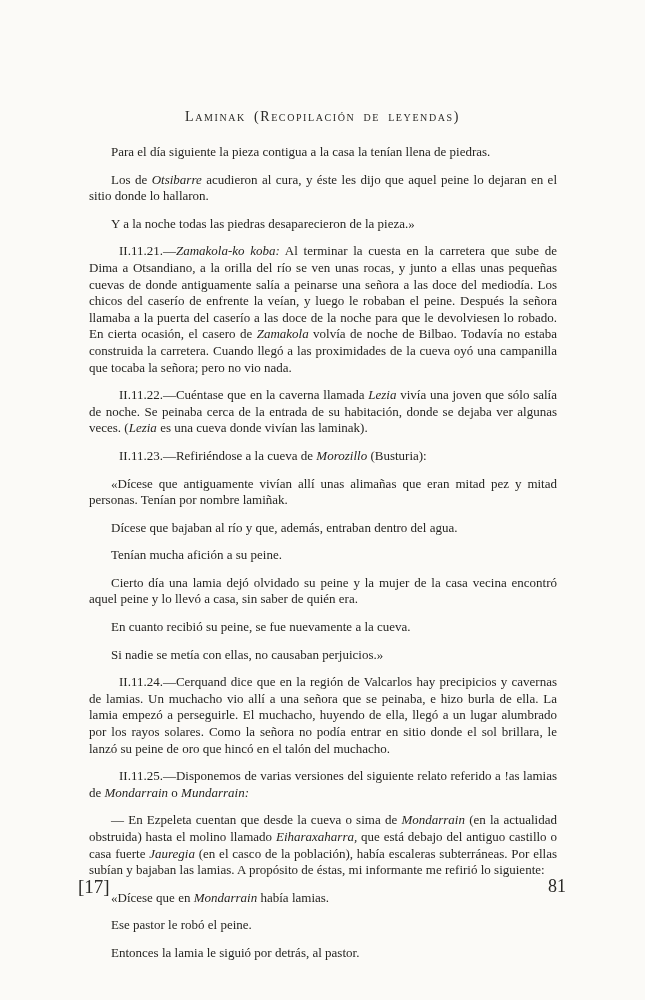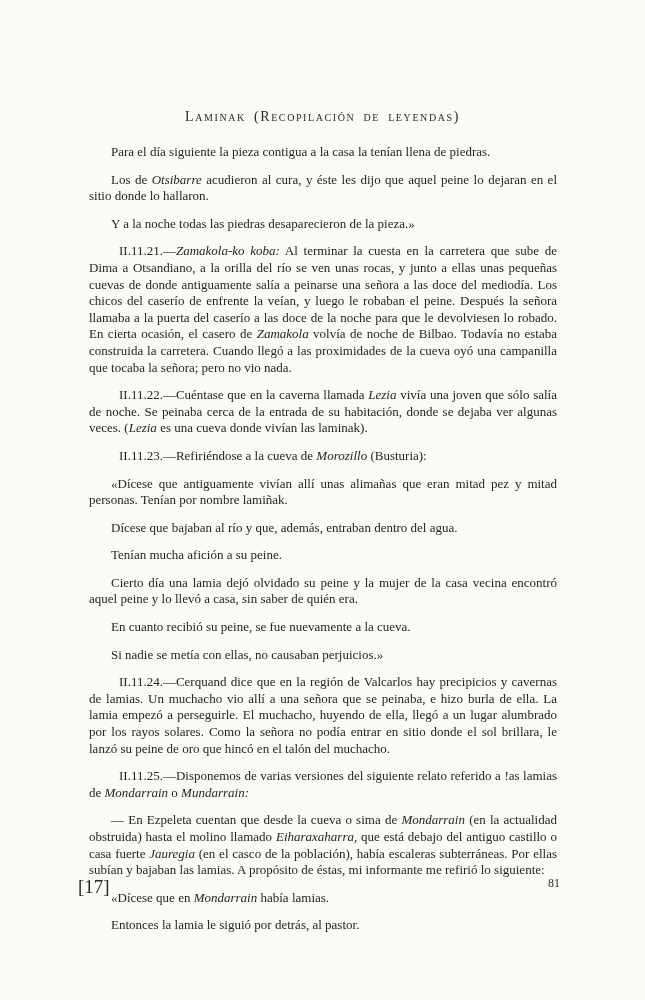--- a/index.html
+++ b/index.html
@@ -53,21 +53,21 @@
     position: absolute;
     left: 78px;
     top: 876px;
     font-size: 19px;
     color: #2a2926;
   }
   .footer-right {
     position: absolute;
     left: 548px;
     top: 876px;
-    font-size: 12px;
+    font-size: 18px;
     color: #2a2926;
   }
 </style>
 </head>
 <body>
 
 <div class="page">
   <div class="page-title">Laminak (Recopilación de leyendas)</div>
 
   <div class="body-text">
@@ -80,19 +80,20 @@
       <p class="normal"><span>«Dícese que antiguamente vivían allí unas alimañas que eran mitad pez y mitad personas. Tenían por nombre lamiñak.</span></p>
       <p class="normal"><span>Dícese que bajaban al río y que, además, entraban dentro del agua.</span></p>
       <p class="normal"><span>Tenían mucha afición a su peine.</span></p>
       <p class="normal"><span>Cierto día una lamia dejó olvidado su peine y la mujer de la casa vecina encontró aquel peine y lo llevó a casa, sin saber de quién era.</span></p>
       <p class="normal"><span>En cuanto recibió su peine, se fue nuevamente a la cueva.</span></p>
       <p class="normal"><span>Si nadie se metía con ellas, no causaban perjuicios.»</span></p>
       <p class="section"><span>II.11.24.—Cerquand dice que en la región de Valcarlos hay precipicios y cavernas de lamias. Un muchacho vio allí a una señora que se peinaba, e hizo burla de ella. La lamia empezó a perseguirle. El muchacho, huyendo de ella, llegó a un lugar alumbrado por los rayos solares. Como la señora no podía entrar en sitio donde el sol brillara, le lanzó su peine de oro que hincó en el talón del muchacho.</span></p>
       <p class="section"><span>II.11.25.—Disponemos de varias versiones del siguiente relato referido a !as lamias de </span><span class="italic">Mondarrain</span><span> o </span><span class="italic">Mundarrain:</span></p>
       <p class="normal"><span>— En Ezpeleta cuentan que desde la cueva o sima de </span><span class="italic">Mondarrain</span><span> (en la actualidad obstruida) hasta el molino llamado </span><span class="italic">Eiharaxaharra,</span><span> que está debajo del antiguo castillo o casa fuerte </span><span class="italic">Jauregia</span><span> (en el casco de la población), había escaleras subterráneas. Por ellas subían y bajaban las lamias. A propósito de éstas, mi informante me refirió lo siguiente:</span></p>
       <p class="normal"><span>«Dícese que en </span><span class="italic">Mondarrain</span><span> había lamias.</span></p>
+      <p class="normal"><span>Ese pastor le robó el peine.</span></p>
       <p class="normal"><span>Entonces la lamia le siguió por detrás, al pastor.</span></p>
     </div>
 
   <div class="footer-left">[17]</div>
 
   <div class="footer-right">81</div>
 </div>
 
 </body></html>

